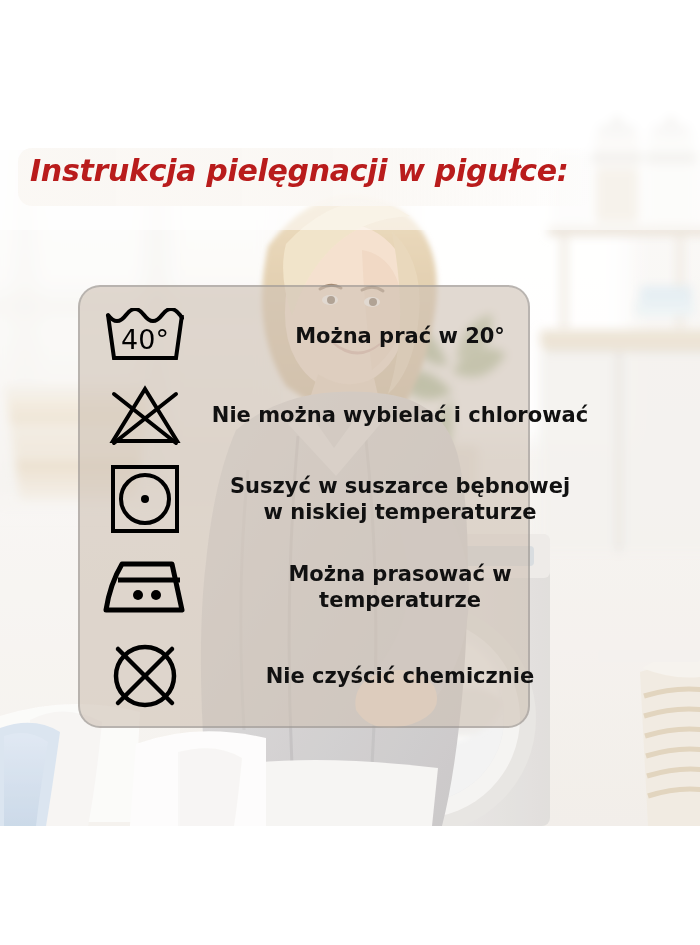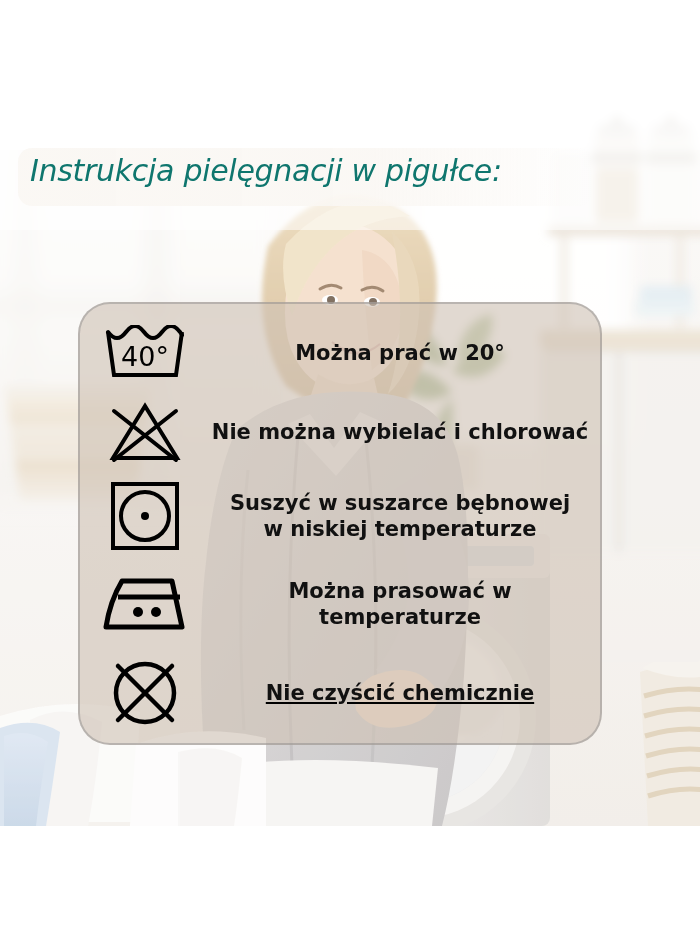--- a/index.html
+++ b/index.html
@@ -48,35 +48,35 @@
         rgba(250,247,243,0.40) 88%,
         rgba(250,247,243,0.0) 100%);
   }
   #title-text {
     position: absolute;
     left: 30px;
     top: 153px;
     width: 600px;
     font-family: "DejaVu Sans", sans-serif;
     font-style: italic;
-    font-weight: normal;
+    font-weight: bold;
     font-size: 30px;
     letter-spacing: -0.3px;
-    color: #0f766e;
+    color: #b91c1c;
     white-space: nowrap;
   }
 
   
   #care-card {
     position: absolute;
     left: 78px;
-    top: 302px;
-    width: 524px;
+    top: 285px;
+    width: 452px;
     height: 443px;
-    border-radius: 32px;
+    border-radius: 22px;
     background: rgba(207,193,180,0.62);
     border: 2px solid rgba(128,128,128,0.42);
     box-sizing: border-box;
   }
 
   .care-row {
     position: absolute;
     left: 0;
     width: 524px;
     display: flex;
@@ -98,21 +98,21 @@
     line-height: 26px;
     color: #111111;
     padding-right: 14px;
   }
   .label-cell .l2 { display: block; }
 
   #row-0 { top: 10px;  height: 78px; }
   #row-1 { top: 88px;  height: 80px; }
   #row-2 { top: 168px; height: 88px; }
   #row-3 { top: 256px; height: 88px; }
-  #row-4 { top: 344px; height: 90px; text-decoration: underline; }
+  #row-4 { top: 344px; height: 90px; }
 
   .sym { display:block; }
   .tub-temp {
     font-family: "DejaVu Sans", sans-serif;
     font-size: 27px;
     fill: #000;
     font-weight: 400;
   }
 </style>
 </head>

